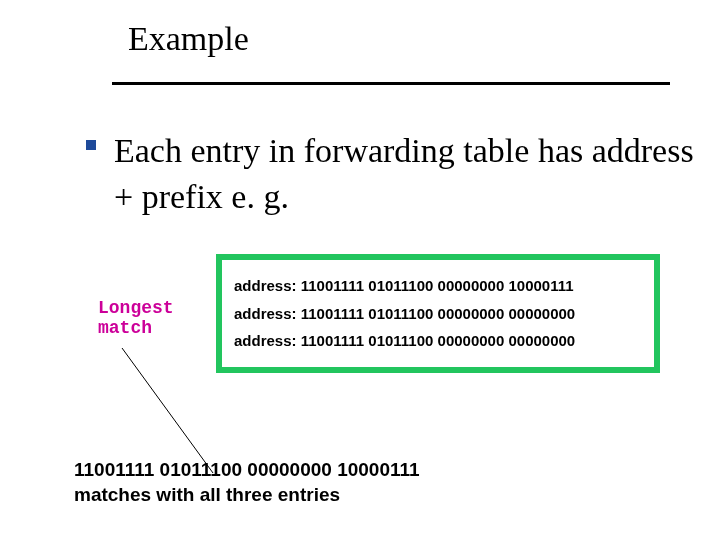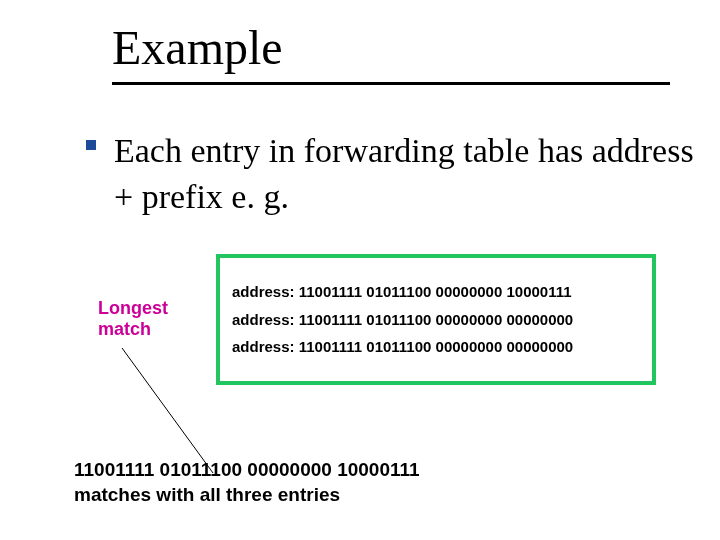--- a/index.html
+++ b/index.html
@@ -1,25 +1,25 @@
 <!DOCTYPE html>
 <html><head>
 <meta charset="utf-8">
 <style>
 html,body{margin:0;padding:0}
 body{width:720px;height:540px;background:#fff;font-family:"Comic Sans MS","Chalkboard SE",cursive;color:#000;position:relative}
-.title{font-size:48px;position:absolute;left:112px;top:20px}
+.title{font-size:34px;position:absolute;left:128px;top:20px}
 .underline{position:absolute;left:112px;top:82px;width:558px;height:3px;background:#000}
 .bullet-row{position:absolute;left:86px;top:128px;display:flex;align-items:flex-start}
 .sq{width:10px;height:10px;background:#1e4a9a;margin-top:12px;margin-right:18px;flex:none}
 .bullet-text{font-size:34px;line-height:1.35;max-width:590px}
-.label{position:absolute;left:98px;top:298px;font-family:Liberation Sans, sans-serif;font-size:18px;font-weight:bold;color:#cc0099}
+.label{position:absolute;left:98px;top:298px;font-family:Liberation Mono, monospace;font-size:18px;font-weight:bold;color:#cc0099}
 .arrow{position:absolute;left:108px;top:348px;width:120px;height:130px;pointer-events:none}
 .arrow line{stroke:#000;stroke-width:1}
-.box{position:absolute;left:216px;top:254px;width:408px;border:4px solid #22c55e;padding:24px 12px;font-family:Arial,Helvetica,sans-serif;font-size:15px;font-weight:bold;line-height:1.3}
+.box{position:absolute;left:216px;top:254px;width:408px;border:6px solid #22c55e;padding:16px 12px;font-family:Arial,Helvetica,sans-serif;font-size:15px;font-weight:bold;line-height:1.3}
 .block{margin-bottom:8px}
 .block:last-child{margin-bottom:0}
 .bottom{position:absolute;left:74px;top:458px;font-family:Arial,Helvetica,sans-serif;font-size:19px;font-weight:bold;line-height:1.3}
 </style>
 </head>
 <body>
 
 <div class="title">Example</div>
 <div class="underline"></div>
 

